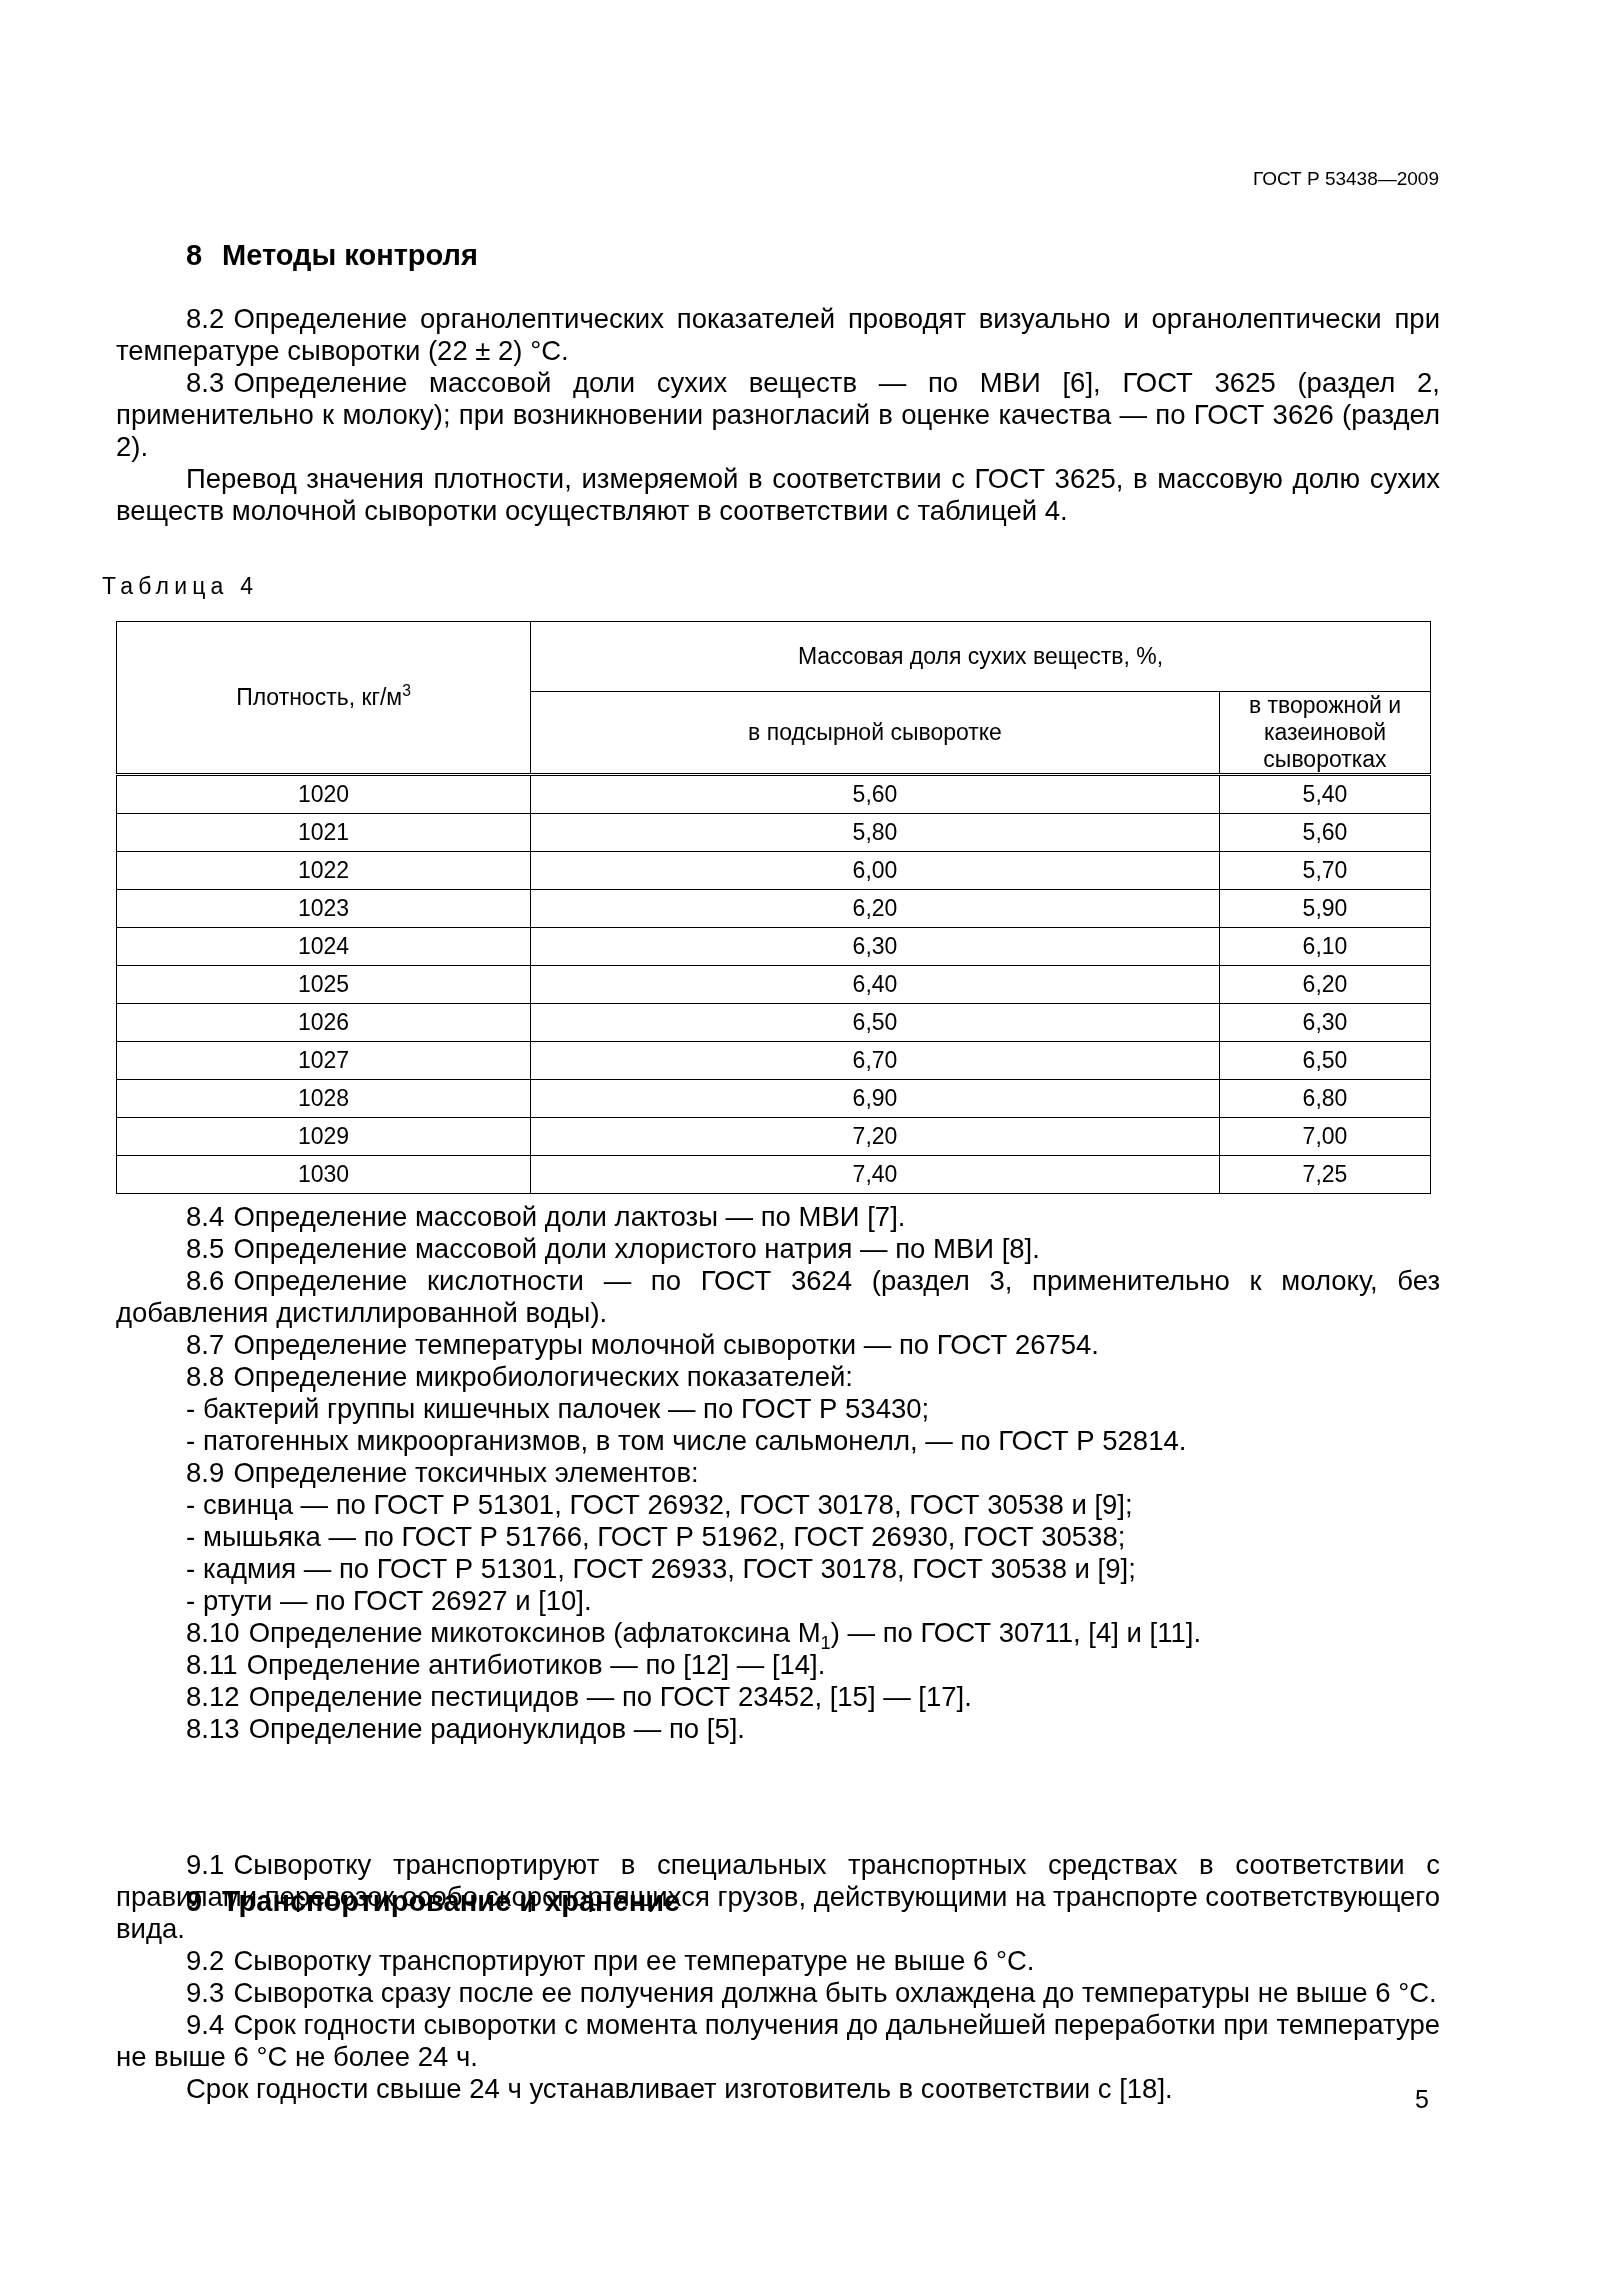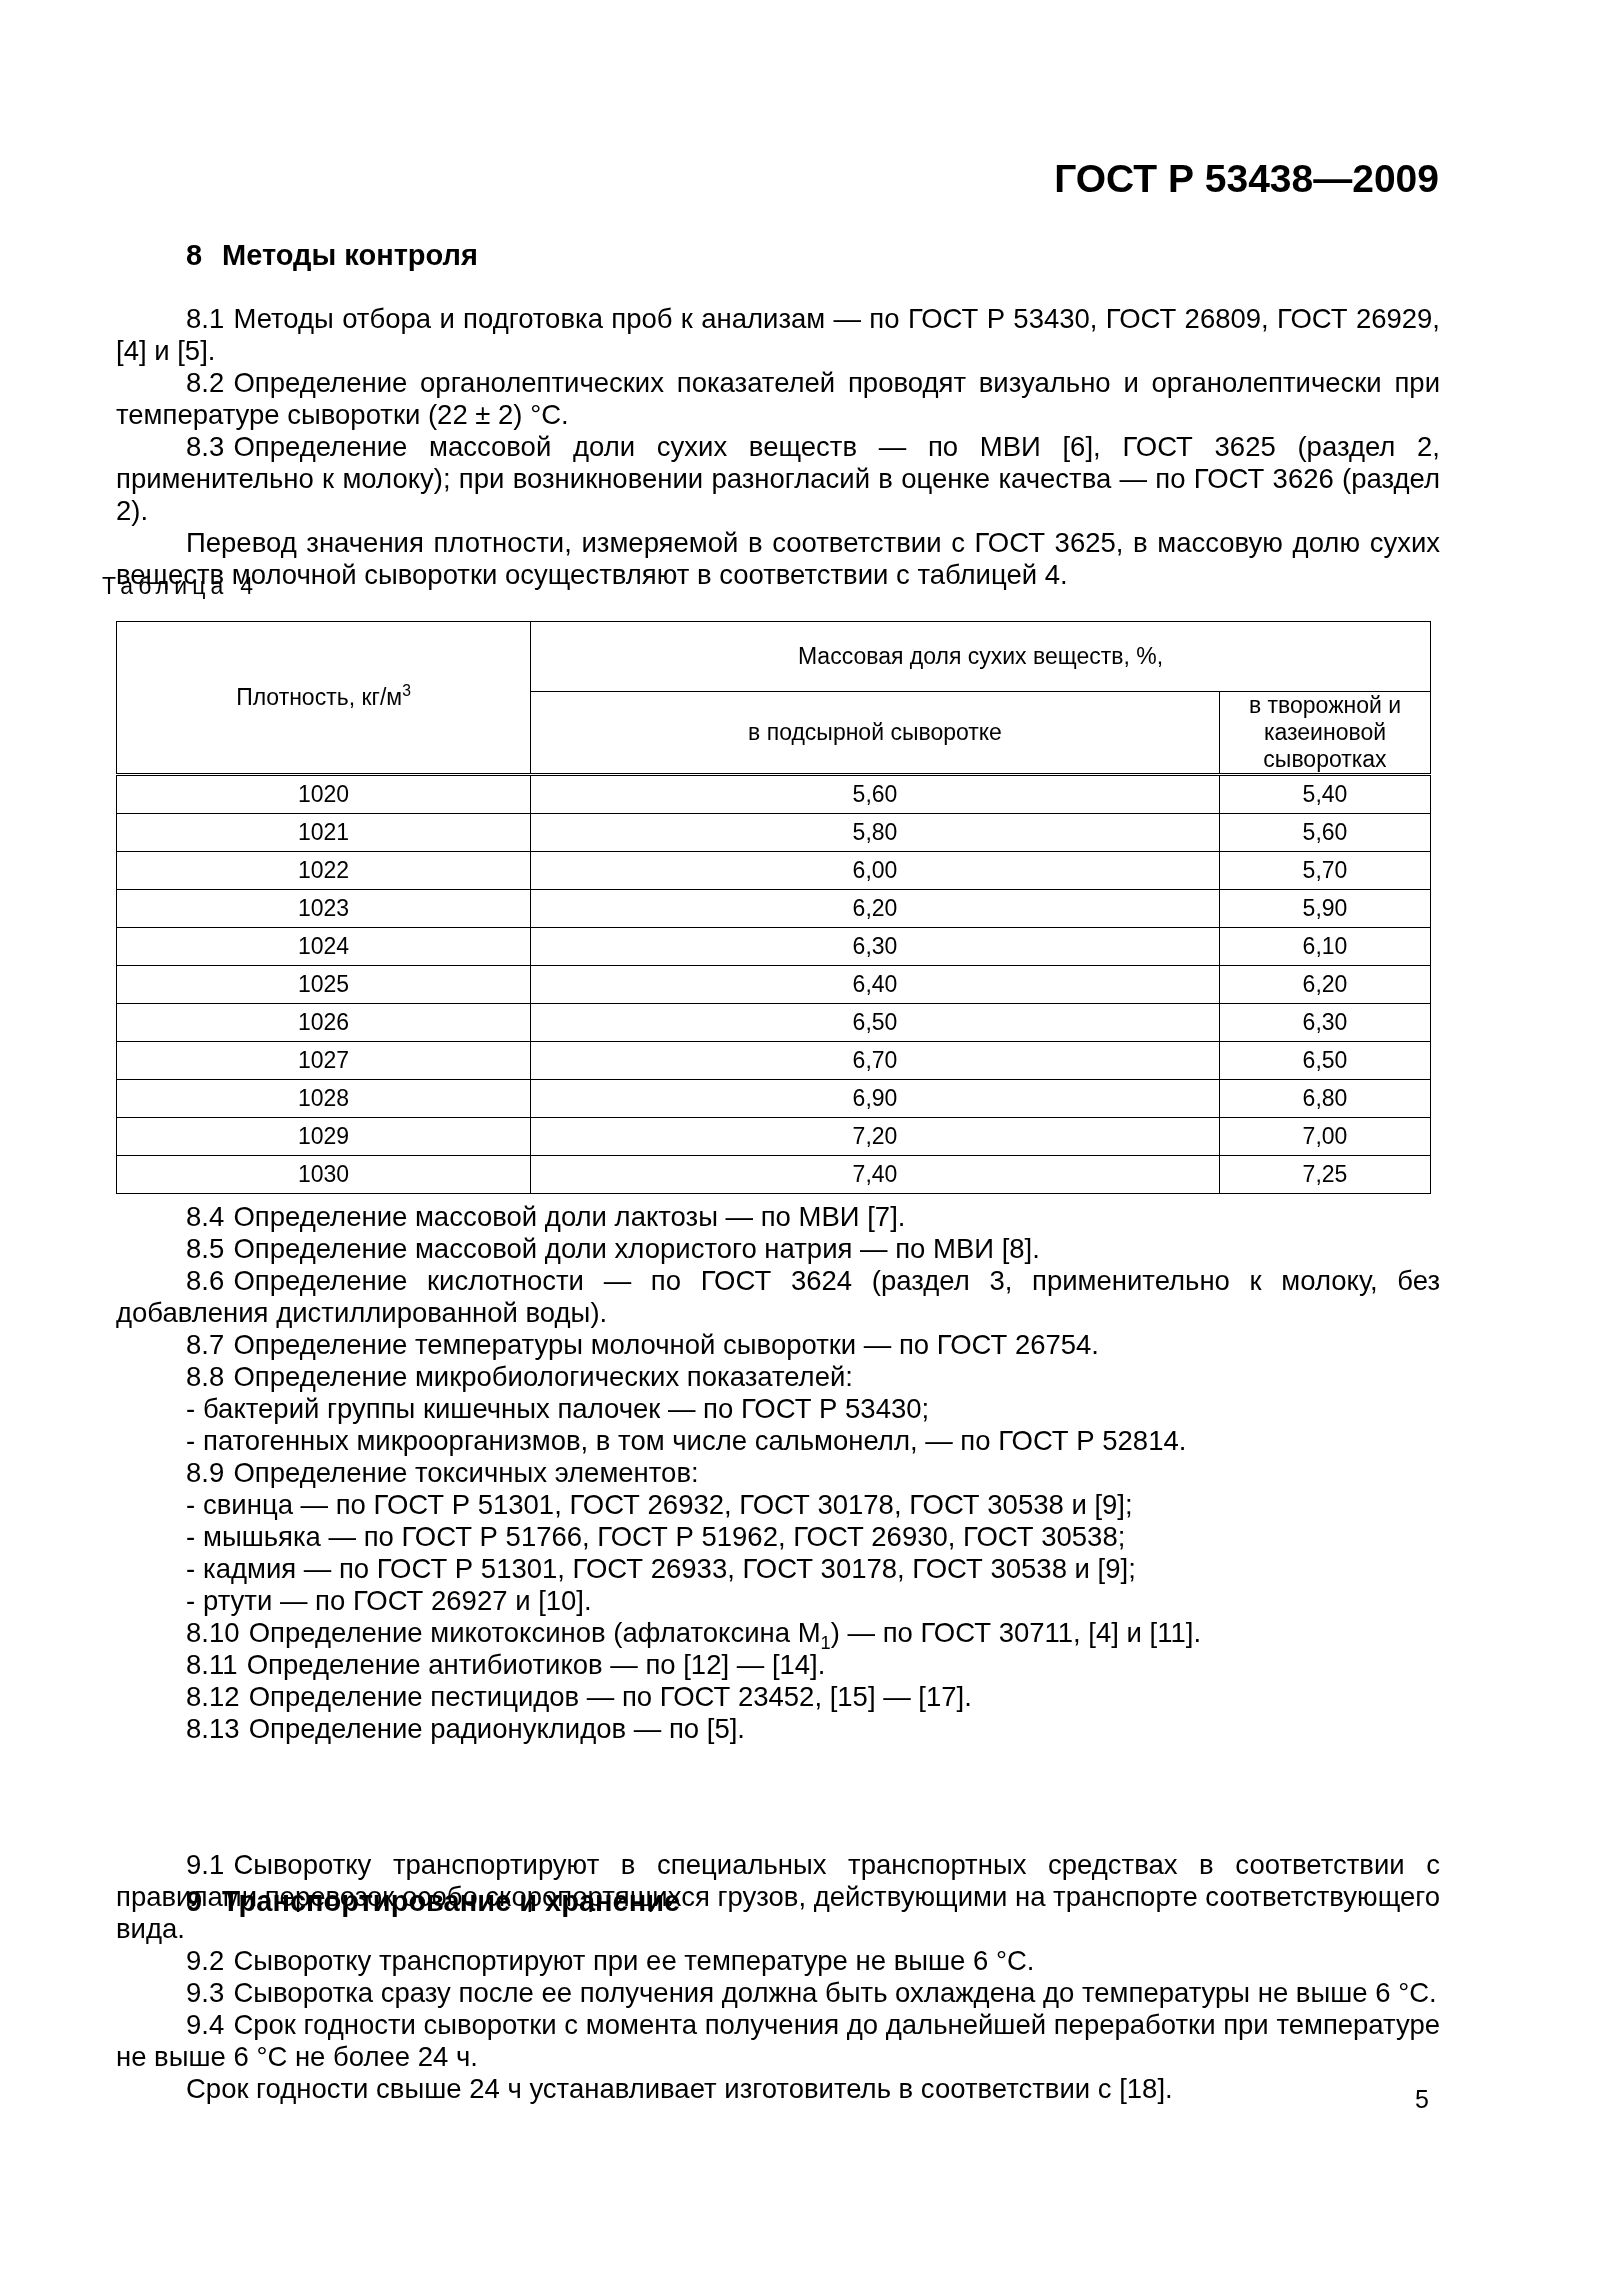--- a/index.html
+++ b/index.html
@@ -12,22 +12,22 @@
       height: 2295px;
       position: relative;
       overflow: hidden;
       font-family: "Liberation Sans", sans-serif;
       color: #000000;
     }
     .abs { position: absolute; }
     .doc-code {
       left: 916px; top: 162px; width: 523px;
       text-align: right;
-      font-weight: bold;
-      font-size: 39px;
+      font-weight: normal;
+      font-size: 19px;
       line-height: 33px;
       white-space: nowrap;
     }
     .section-heading {
       left: 186px;
       font-weight: bold;
       font-size: 29px;
       line-height: 38px;
       white-space: nowrap;
     }
@@ -93,23 +93,20 @@
 </head>
 <body>
 
 <div class="abs doc-code">ГОСТ Р 53438—2009</div>
 
 <div class="abs section-heading" style="top:236px;">
   <span class="num">8</span><span>Методы контроля</span>
 </div>
 
 <div class="abs text-block" style="top:303px;">
-  <p class="para lastleft">
-    <span class="pnum">8.1</span><span>Методы отбора и подготовка проб к анализам — по ГОСТ Р 53430, ГОСТ 26809, ГОСТ 26929, [4] и [5].</span>
-  </p>
   <p class="para lastleft">
     <span class="pnum">8.2</span><span>Определение органолептических показателей проводят визуально и органолептически при температуре сыворотки (22 ± 2) °С.</span>
   </p>
   <p class="para lastleft">
     <span class="pnum">8.3</span><span>Определение массовой доли сухих веществ — по МВИ [6], ГОСТ 3625 (раздел 2, применительно к молоку); при возникновении разногласий в оценке качества — по ГОСТ 3626 (раздел 2).</span>
   </p>
   <p class="para lastleft">
     <span>Перевод значения плотности, измеряемой в соответствии с ГОСТ 3625, в массовую долю сухих веществ молочной сыворотки осуществляют в соответствии с таблицей 4.</span>
   </p>
 </div>

